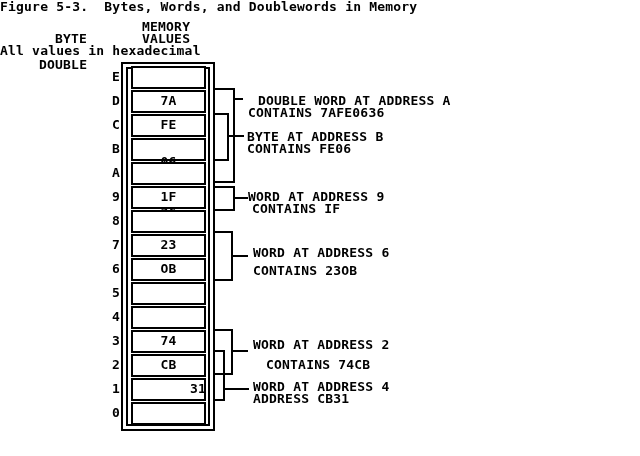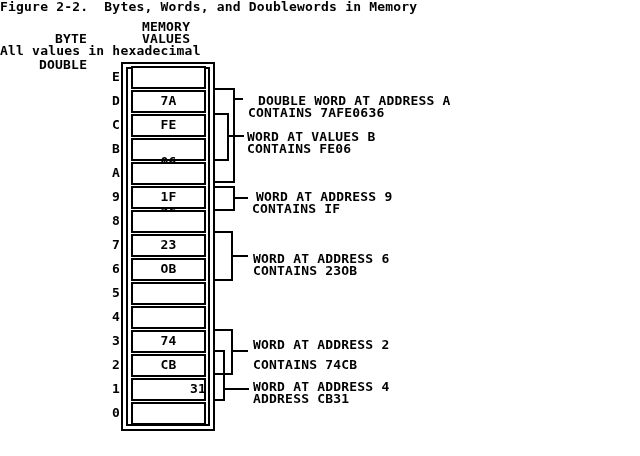--- a/index.html
+++ b/index.html
@@ -23,21 +23,21 @@
   .cellbox{
     position:absolute;left:131px;width:75px;height:23px;
     border:2px solid #000;background:#fff;
   }
   .addr{position:absolute;left:100px;width:20px;text-align:right}
   .val{position:absolute;left:131px;width:75px;text-align:center}
 </style>
 </head>
 <body>
 
-<div class="t" style="left:0px;top:1px">Figure 2-2.  Bytes, Words, and Doublewords in Memory</div>
+<div class="t" style="left:0px;top:1px">Figure 5-3.  Bytes, Words, and Doublewords in Memory</div>
 <div class="t" style="left:142px;top:21px">MEMORY</div>
 <div class="t" style="left:55px;top:33px">BYTE</div>
 <div class="t" style="left:142px;top:33px">VALUES</div>
 <div class="t" style="left:0px;top:45px">All values in hexadecimal</div>
 <div class="t" style="left:39px;top:59px">DOUBLE</div>
 
 <div class="outerbox"></div>
 
 <div id="cells">
     <div class="addr t" style="top: 71px;">E</div>
@@ -125,26 +125,26 @@
 <div>
   <div class="hl" style="left:215px;top:350px;width:10px"></div>
   <div class="vl" style="left:223px;top:350px;height:51px"></div>
   <div class="hl" style="left:215px;top:399px;width:10px"></div>
   <div class="hl" style="left:225px;top:388px;width:24px"></div>
 </div>
 
 <div class="t" style="left:258px;top:95px">DOUBLE WORD AT ADDRESS A</div>
 <div class="t" style="left:248px;top:107px">CONTAINS 7AFE0636</div>
 
-<div class="t" style="left:247px;top:131px">WORD AT VALUES B</div>
+<div class="t" style="left:247px;top:131px">BYTE AT ADDRESS B</div>
 <div class="t" style="left:247px;top:143px">CONTAINS FE06</div>
 
-<div class="t" style="left:256px;top:191px">WORD AT ADDRESS 9</div>
+<div class="t" style="left:248px;top:191px">WORD AT ADDRESS 9</div>
 <div class="t" style="left:252px;top:203px">CONTAINS IF</div>
 
-<div class="t" style="left:253px;top:253px">WORD AT ADDRESS 6</div>
+<div class="t" style="left:253px;top:247px">WORD AT ADDRESS 6</div>
 <div class="t" style="left:253px;top:265px">CONTAINS 23OB</div>
 
 <div class="t" style="left:253px;top:339px">WORD AT ADDRESS 2</div>
-<div class="t" style="left:253px;top:359px">CONTAINS 74CB</div>
+<div class="t" style="left:266px;top:359px">CONTAINS 74CB</div>
 
 <div class="t" style="left:253px;top:381px">WORD AT ADDRESS 4</div>
 <div class="t" style="left:253px;top:393px">ADDRESS CB31</div>
 
 </body></html>

